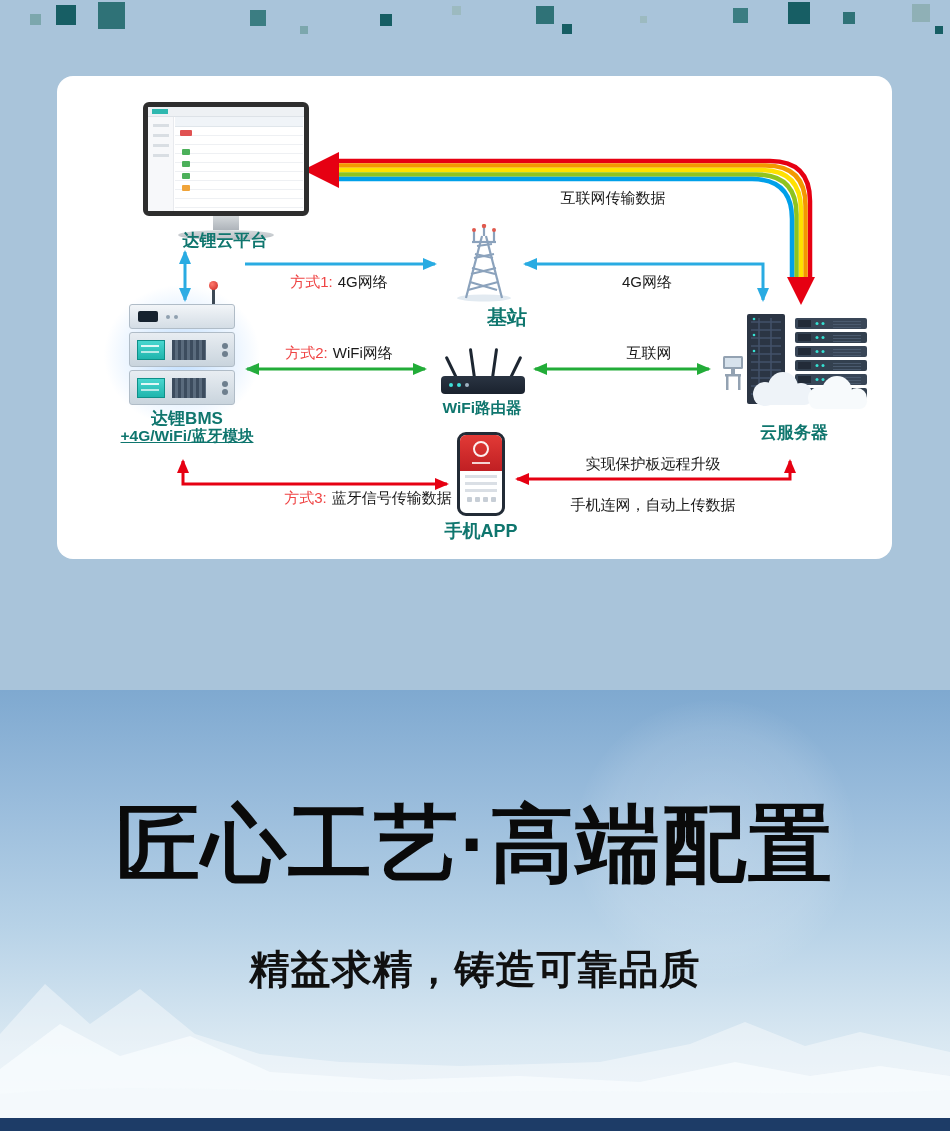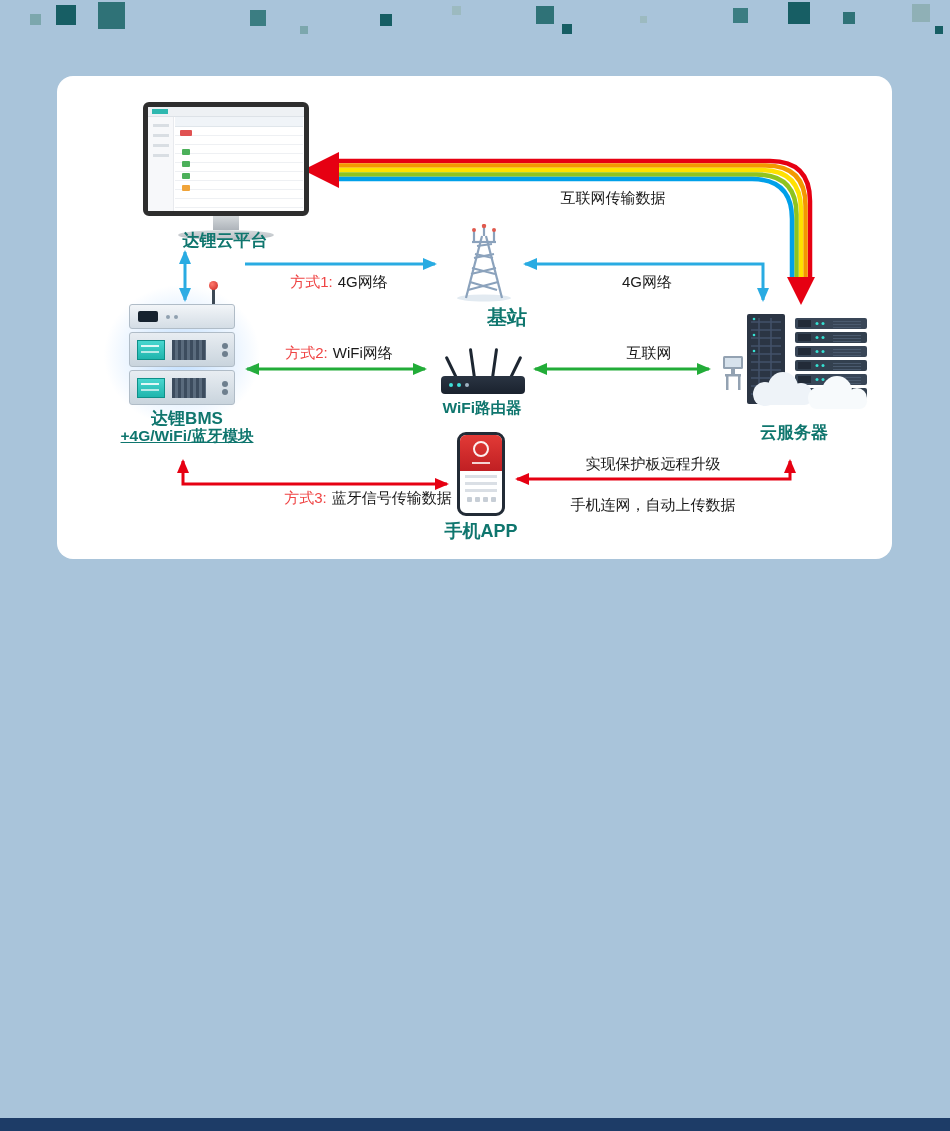--- a/index.html
+++ b/index.html
@@ -371,15 +371,25 @@
       <span class="red">方式3:</span><span class="txt">蓝牙信号传输数据</span>
     </div>
     <div class="annot" style="left:596px; top:379px;">
       <span>实现保护板远程升级</span>
     </div>
     <div class="annot" style="left:596px; top:420px;">
       <span>手机连网，自动上传数据</span>
     </div>
   </div>
 
+  <div class="hero">
+    <div class="moon"></div>
+    <svg class="mountains" viewBox="0 0 950 235" preserveAspectRatio="none">
+      <path d="M0,150 L45,100 L90,140 L140,105 L195,150 L260,170 L340,178 L460,182 L600,178 L690,160 L745,138 L805,162 L860,148 L950,168 L950,235 L0,235 Z" fill="rgba(255,255,255,0.40)"></path>
+      <path d="M0,185 L60,140 L120,172 L190,152 L270,188 L390,196 L520,192 L640,198 L735,178 L810,192 L880,182 L950,192 L950,235 L0,235 Z" fill="rgba(250,253,255,0.65)"></path>
+      <path d="M0,210 C150,196 300,212 470,208 C640,204 800,214 950,206 L950,235 L0,235 Z" fill="rgba(243,248,252,0.92)"></path>
+    </svg>
+    <div class="hero-title">匠心工艺·高端配置</div>
+    <div class="hero-subtitle">精益求精，铸造可靠品质</div>
+  </div>
 
   <div class="bottom-bar"></div>
 </div>
 
 </body></html>

